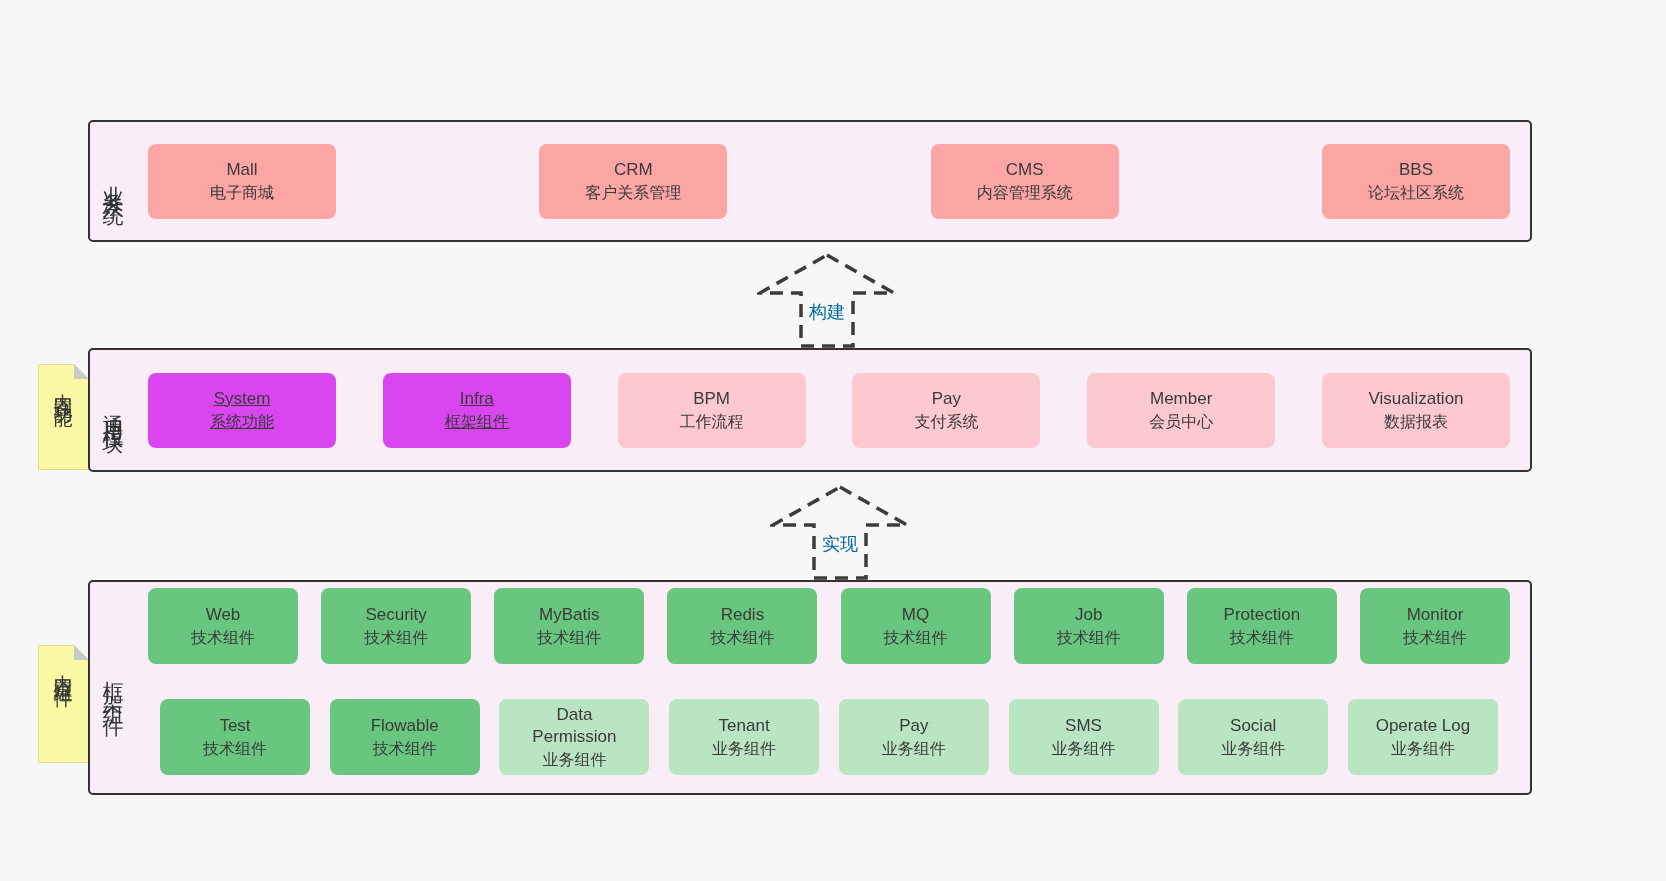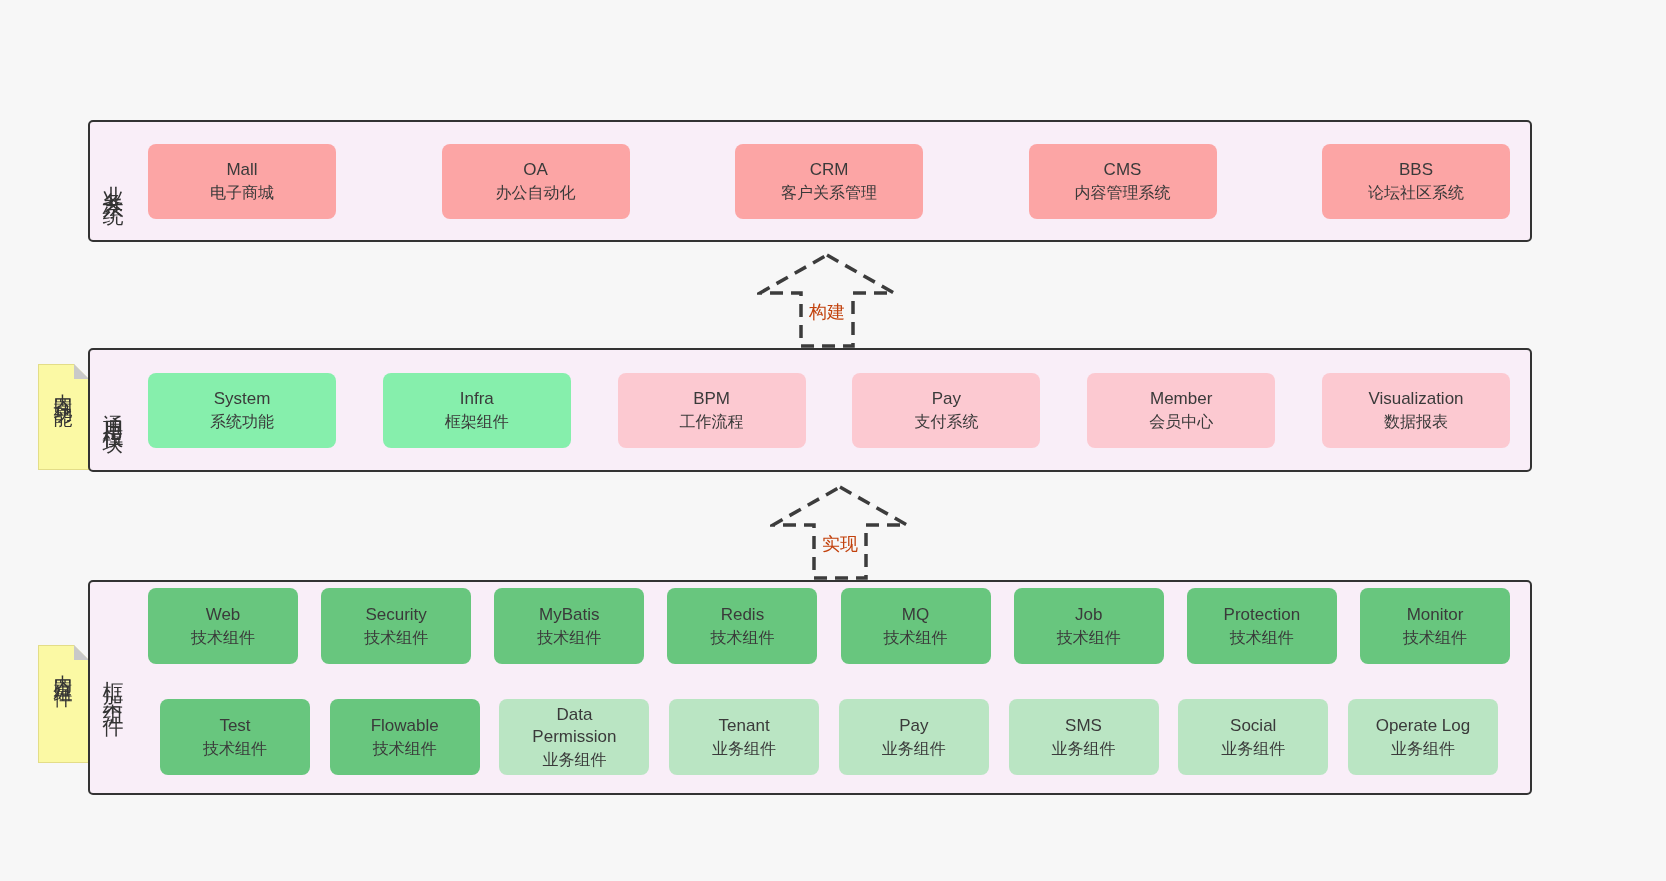--- a/index.html
+++ b/index.html
@@ -33,31 +33,31 @@
   .box{
     box-sizing:border-box;border-radius:8px;
     display:flex;flex-direction:column;align-items:center;justify-content:center;
     text-align:center;
   }
   .box-lg{width:188px;height:75px;}
   .box-sm{width:150px;height:76px;padding:0 18px;}
   .box .en{font-size:17px;line-height:1.25;}
   .box .zh{font-size:16px;line-height:1.25;margin-top:3px;}
   .blue{background:#fca5a5;}
-  .red{background:#86efac;}
+  .red{background:#d946ef;text-decoration:underline;}
   .pink{background:#fcc9d1;}
   .green{background:#68c67e;}
   .lightgreen{background:#bae5c3;}
   .arrow{position:absolute;width:140px;height:96px;z-index:1;}
   .arrow-build{left:757px;top:252px;}
   .arrow-implement{left:770px;top:484px;}
   .arrow svg{display:block;}
   .arrow-label{
     position:absolute;left:50%;top:46px;transform:translateX(-50%);
-    background:#f7f7f7;padding:2px 5px;font-size:18px;color:#c2410c;white-space:nowrap;
+    background:#f7f7f7;padding:2px 5px;font-size:18px;color:#0369a1;white-space:nowrap;
   }
   .note{
     position:absolute;left:38px;width:51px;box-sizing:border-box;
     background:#fbf9a4;border:1px solid #e3dd88;
     display:flex;justify-content:center;z-index:1;
   }
   .note-modules{top:364px;height:106px;}
   .note-components{top:645px;height:118px;}
   .note .v-label{
     margin:0;padding-top:13px;font-size:19px;letter-spacing:5px;color:#333;
@@ -73,24 +73,20 @@
 </style>
 </head>
 <body>
 
 <div class="panel panel-business">
   <div class="v-label">业务系统</div>
   <div class="boxes">
     <div class="box box-lg blue">
       <span class="en">Mall</span>
       <span class="zh">电子商城</span>
-    </div>
-    <div class="box box-lg blue">
-      <span class="en">OA</span>
-      <span class="zh">办公自动化</span>
     </div>
     <div class="box box-lg blue">
       <span class="en">CRM</span>
       <span class="zh">客户关系管理</span>
     </div>
     <div class="box box-lg blue">
       <span class="en">CMS</span>
       <span class="zh">内容管理系统</span>
     </div>
     <div class="box box-lg blue">

